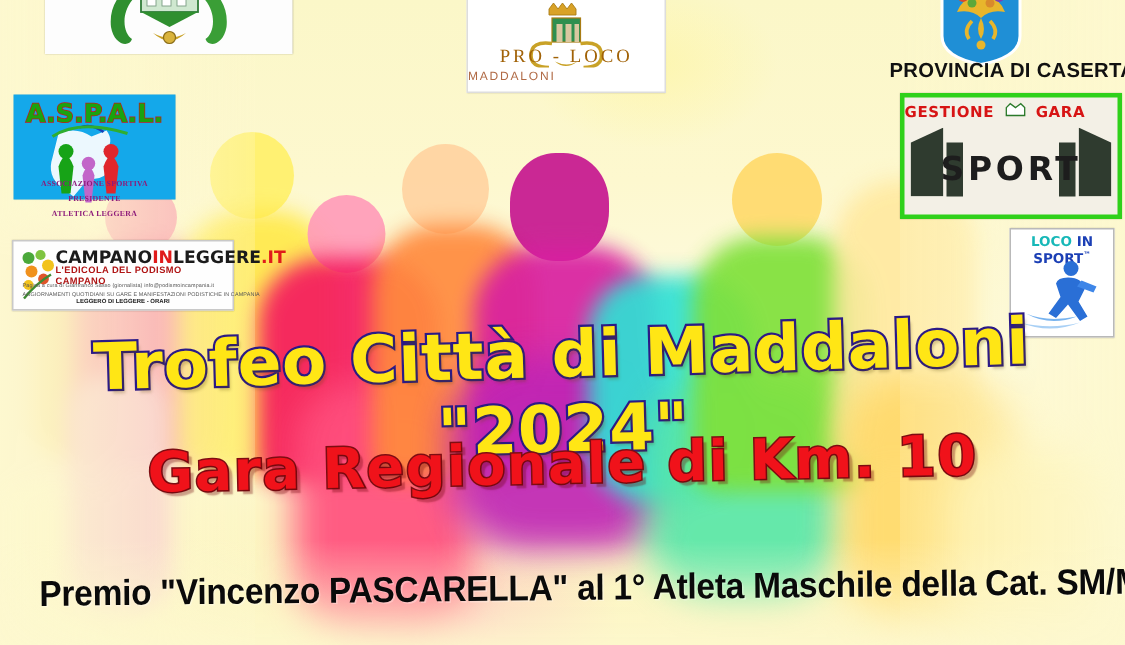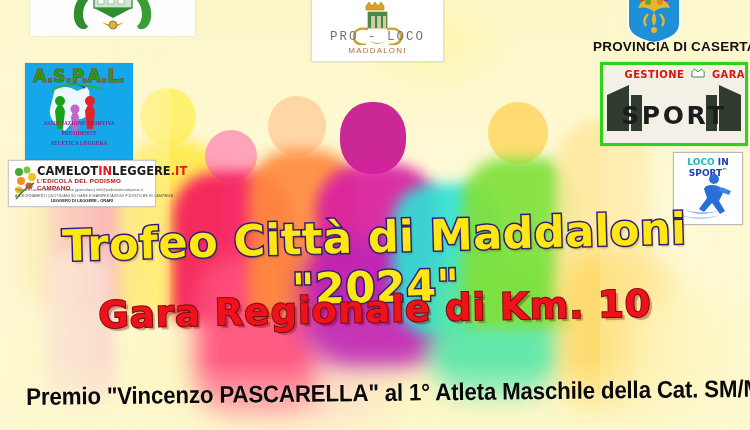--- a/index.html
+++ b/index.html
@@ -34,41 +34,41 @@
     color:#f0121a;
     -webkit-text-stroke:2px #7d0d12;
     paint-order:stroke fill;
     text-shadow:3px 3px 1px rgba(110,0,10,.35);
     transform:rotate(-1.2deg);}
   .premio{position:absolute;left:0;top:379px;width:750px;text-align:center;
     font-family:"Liberation Sans Narrow","Liberation Sans",sans-serif;font-weight:bold;font-size:24px;
     color:#0a0a0a;letter-spacing:-.2px;transform:scaleX(.93) rotate(-0.6deg);transform-origin:50% 50%;
     text-shadow:1px 1px 0 rgba(255,255,255,.3);white-space:nowrap;}
   
-  #aspal{left:25px;top:63px;width:108px;height:97px;background:#14a8ea;}
+  #aspal{left:9px;top:63px;width:108px;height:70px;background:#14a8ea;}
   .aspal-title{position:absolute;top:3px;left:0;width:100%;text-align:center;font-weight:bold;font-size:17px;
     color:#19a30f;-webkit-text-stroke:1px #c21a1a;paint-order:stroke fill;font-family:"DejaVu Sans",sans-serif;}
   .aspal-sub{position:absolute;left:0;width:100%;text-align:center;color:#8d1b7a;font-weight:bold;
     font-size:5.2px;letter-spacing:.2px;font-family:"Liberation Serif",serif;}
   
   #podismo{left:8px;top:160px;width:146px;height:45px;border:1px solid #c9c9c9;background:#fefefe;}
   .pod-main{position:absolute;left:28px;top:3px;font-weight:bold;font-size:11.5px;font-family:"DejaVu Sans",sans-serif;color:#1b1b1b;}
   .pod-main i{font-style:normal;color:#e01b1b;text-align:center;}
   .pod-sub{position:absolute;left:28px;top:16px;font-size:6.2px;font-weight:bold;color:#b01515;letter-spacing:.3px;}
   .pod-line{position:absolute;left:6px;font-size:3.6px;color:#555;letter-spacing:.1px;white-space:nowrap;}
   .pod-last{position:absolute;left:0;width:100%;text-align:center;bottom:3px;font-size:4px;font-weight:bold;color:#222;}
   
   #proloco{left:311px;top:-14px;width:131px;height:74px;border:1px solid #ddd;}
-  .pl-t1{position:absolute;left:0;width:100%;text-align:center;top:43px;font-size:12.5px;color:#737373;letter-spacing:2px;font-family:Liberation Mono, monospace;}
-  .pl-t2{position:absolute;left:0;width:100%;text-align:center;top:59px;font-size:8px;color:#b06a45;letter-spacing:1.2px;}
+  .pl-t1{position:absolute;left:0;width:100%;text-align:center;top:43px;font-size:12.5px;color:#a16207;letter-spacing:2px;font-family:Liberation Serif, serif;}
+  .pl-t2{position:absolute;left:0;width:100%;top:59px;font-size:8px;color:#b06a45;letter-spacing:1.2px;}
   
   #camelot{left:600px;top:62px;width:142px;height:78px;background:#f3f0e6;border:3px solid #2fd11a;}
-  .cam-top{position:absolute;top:3px;left:0;width:100%;text-align:right;font-size:10px;font-weight:bold;color:#d71414;font-family:"DejaVu Sans",sans-serif;letter-spacing:.4px;}
+  .cam-top{position:absolute;top:3px;left:0;width:100%;text-align:left;font-size:10px;font-weight:bold;color:#d71414;font-family:"DejaVu Sans",sans-serif;letter-spacing:.4px;}
   .cam-1{position:absolute;top:16px;left:0;width:100%;text-align:center;font-size:21px;font-weight:bold;color:#1d1d1d;letter-spacing:2.5px;font-family:"DejaVu Sans",sans-serif;}
-  .cam-2{position:absolute;top:36px;left:0;width:100%;text-align:center;font-size:25px;font-weight:bold;color:#1d1d1d;letter-spacing:2.5px;font-family:"DejaVu Sans",sans-serif;}
+  .cam-2{position:absolute;top:36px;left:0;width:100%;text-align:center;font-size:22px;font-weight:bold;color:#1d1d1d;letter-spacing:2.5px;font-family:"DejaVu Sans",sans-serif;}
   .cam-bot{position:absolute;bottom:1px;left:0;width:100%;text-align:center;font-size:9.5px;font-weight:bold;color:#ffd400;background:#171717;letter-spacing:1.2px;}
   .cam-tower{position:absolute;background:#2f3b2f;}
   
   #gareinfoto{left:673px;top:152px;width:68px;height:71px;background:#fff;border:1px solid #b9b9b9;}
   .gif-t{position:absolute;top:4px;left:0;width:100%;text-align:center;font-size:9px;font-weight:bold;font-family:"DejaVu Sans",sans-serif;}
   .gif-t .a{color:#17b8b8;}
   .gif-t .b{color:#1b3fb5;}
 </style>
 </head>
 <body>
@@ -149,21 +149,21 @@
     <svg viewBox="0 0 26 38" width="26" height="38" style="position:absolute;left:3px;top:4px;">
       <circle cx="7" cy="7" r="4" fill="#4aa83a"></circle>
         <circle cx="15" cy="5" r="3.4" fill="#7fc440"></circle>
       <circle cx="20" cy="12" r="4" fill="#f2c31d"></circle>
         <circle cx="9" cy="16" r="4" fill="#f0911d"></circle>
       <circle cx="17" cy="21" r="3.6" fill="#e0552a"></circle>
         <circle cx="7" cy="25" r="3.4" fill="#f2c31d"></circle>
       <path d="M4 34 q8 -10 18 -16" stroke="#3f8c33" stroke-width="1.6" fill="none"></path>
     </svg>
     <div class="pod-main">
-      <span>CAMELOT</span><i>IN</i><span>LEGGERE</span><i>.IT</i>
+      <span>CAMPANO</span><i>IN</i><span>LEGGERE</span><i>.IT</i>
     </div>
     <div class="pod-sub">L'EDICOLA DEL PODISMO CAMPANO</div>
     <div class="pod-line" style="top:27px;">Pagina a cura di Gianfranco Sasso (giornalista)  info@podismoincampania.it</div>
     <div class="pod-line" style="top:33px;">AGGIORNAMENTI QUOTIDIANI SU GARE E MANIFESTAZIONI PODISTICHE IN CAMPANIA</div>
     <div class="pod-last">LEGGERO DI LEGGERE - ORARI</div>
   </div>
 
   <div class="panel" id="proloco">
     <svg viewBox="0 0 131 44" width="131" height="44" style="position:absolute;top:14px;left:0;">
       <path d="M54 5 l3 -4 3 4 3 -4 3 4 3 -4 3 4 v4 h-18 z" fill="#d9a227" stroke="#a87c14" stroke-width=".6"></path>

